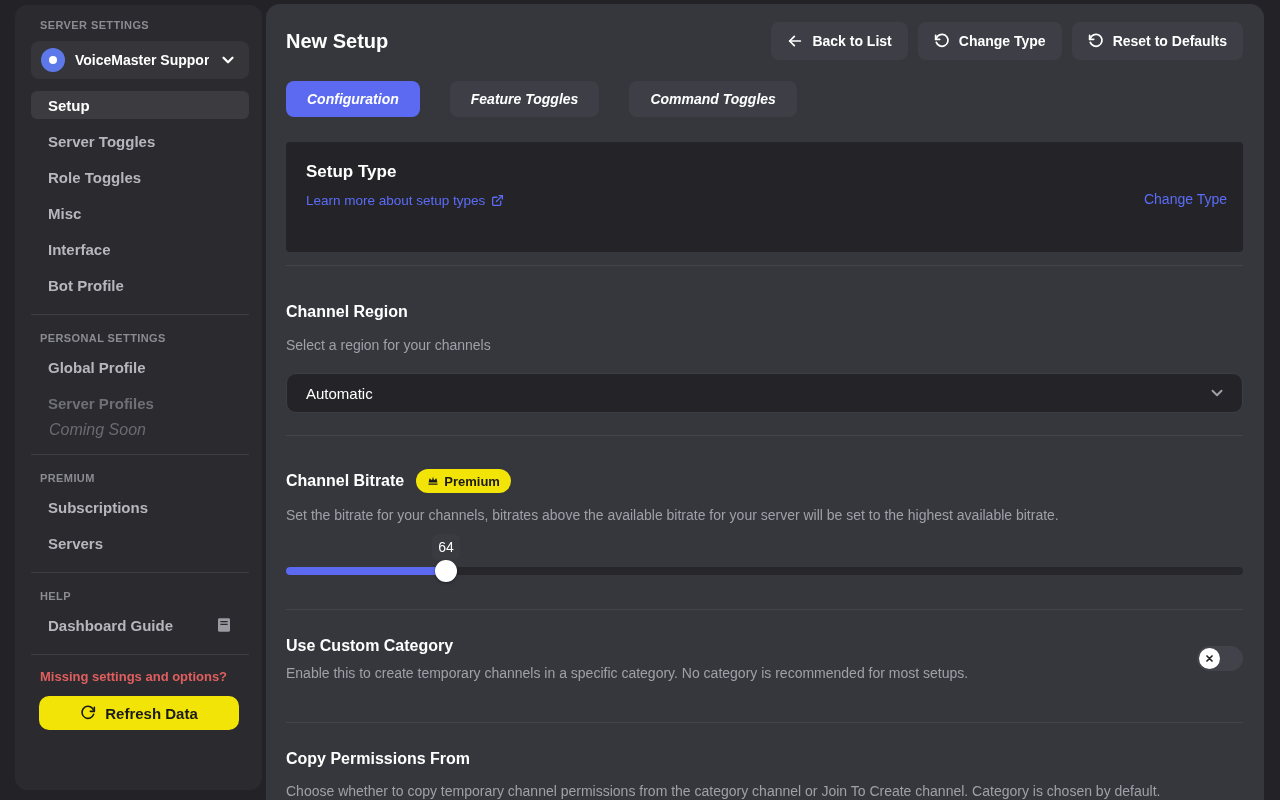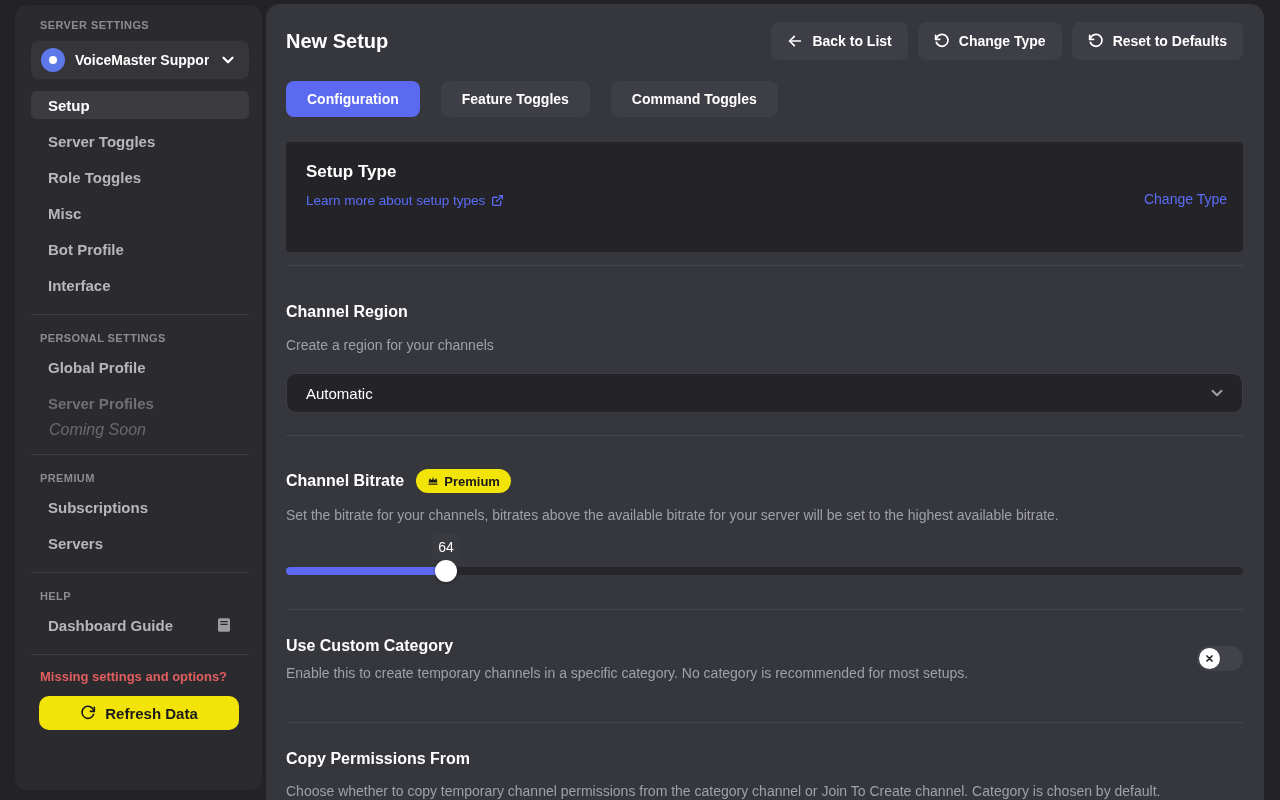--- a/index.html
+++ b/index.html
@@ -31,21 +31,21 @@
   .book-icon { margin-left:auto; color:#9a9aa1; display:flex; }
 
   
   .main { position:absolute; left:266px; top:4px; width:998px; height:820px;
           background:#36373d; border-radius:14px; }
   .main-header { display:flex; align-items:center; justify-content:space-between; padding:18px 21px 0 20px; }
   .page-title { color:#fff; font-size:20px; font-weight:700; }
   .hdr-btns { display:flex; gap:10px; }
   .hdr-btn { height:38px; padding:0 16px; border-radius:8px; background:#3e3f46; border:none; color:#fff;
              font-size:14px; font-weight:700; display:flex; align-items:center; gap:9px; cursor:pointer; font-family:inherit; }
-  .tabs { display:flex; gap:21px; margin:21px 21px 0 20px; }
+  .tabs { display:flex; gap:30px; margin:21px 21px 0 20px;font-style:italic; }
   .tab { height:36px; padding:0 21px; border-radius:8px; display:flex; align-items:center;
          font-size:14px; font-weight:600; background:#3e3f46; color:#fff; cursor:pointer; }
   .tab.active { background:#5b6af0; }
 
   .card { margin:25px 21px 0 20px; height:110px; background:#242428; border-radius:4px;
           padding:20px 20px 16px 20px; position:relative; }
   .card-title { color:#fff; font-size:17px; font-weight:700; }
   .card-value { margin-top:7px; color:#9b9ba3; font-size:14px; }
   .card-link { margin-top:11px; color:#5b6cf8; font-size:13.5px; display:inline-flex; align-items:center; gap:6px;
                text-decoration:none; cursor:pointer; }
@@ -101,22 +101,22 @@
           <polyline points="6 9 12 15 18 9"></polyline>
         </svg>
     </span>
   </div>
 
   <nav class="nav">
     <div class="nav-item active">Setup</div>
     <div class="nav-item">Server Toggles</div>
     <div class="nav-item">Role Toggles</div>
     <div class="nav-item">Misc</div>
+    <div class="nav-item">Interface</div>
     <div class="nav-item">Bot Profile</div>
-    <div class="nav-item">Interface</div>
   </nav>
 
   <div class="side-divider"></div>
   <div class="side-label mt17">PERSONAL SETTINGS</div>
   <div class="nav-item mt9">Global Profile</div>
   <div class="nav-item disabled">Server Profiles</div>
   <div class="sub-note">Coming Soon</div>
 
   <div class="side-divider"></div>
   <div class="side-label mt17">PREMIUM</div>
@@ -200,21 +200,21 @@
             <line x1="10" y1="14" x2="21" y2="3"></line>
           </svg>
       </span>
     </a>
     <div class="card-action">Change Type</div>
   </section>
 
   <div class="divider"></div>
 
   <div class="section-title">Channel Region</div>
-  <div class="section-desc">Create a region for your channels</div>
+  <div class="section-desc">Select a region for your channels</div>
   <div class="select">
     <span class="select-value">Automatic</span>
     <span class="select-chevron icon">
       <svg width="18" height="18" viewBox="0 0 24 24" fill="none" stroke="#9fa0a8" stroke-width="2.6" stroke-linecap="round" stroke-linejoin="round">
           <polyline points="6 9 12 15 18 9"></polyline>
         </svg>
     </span>
   </div>
 
   <div class="divider" style="margin-top:22px"></div>

